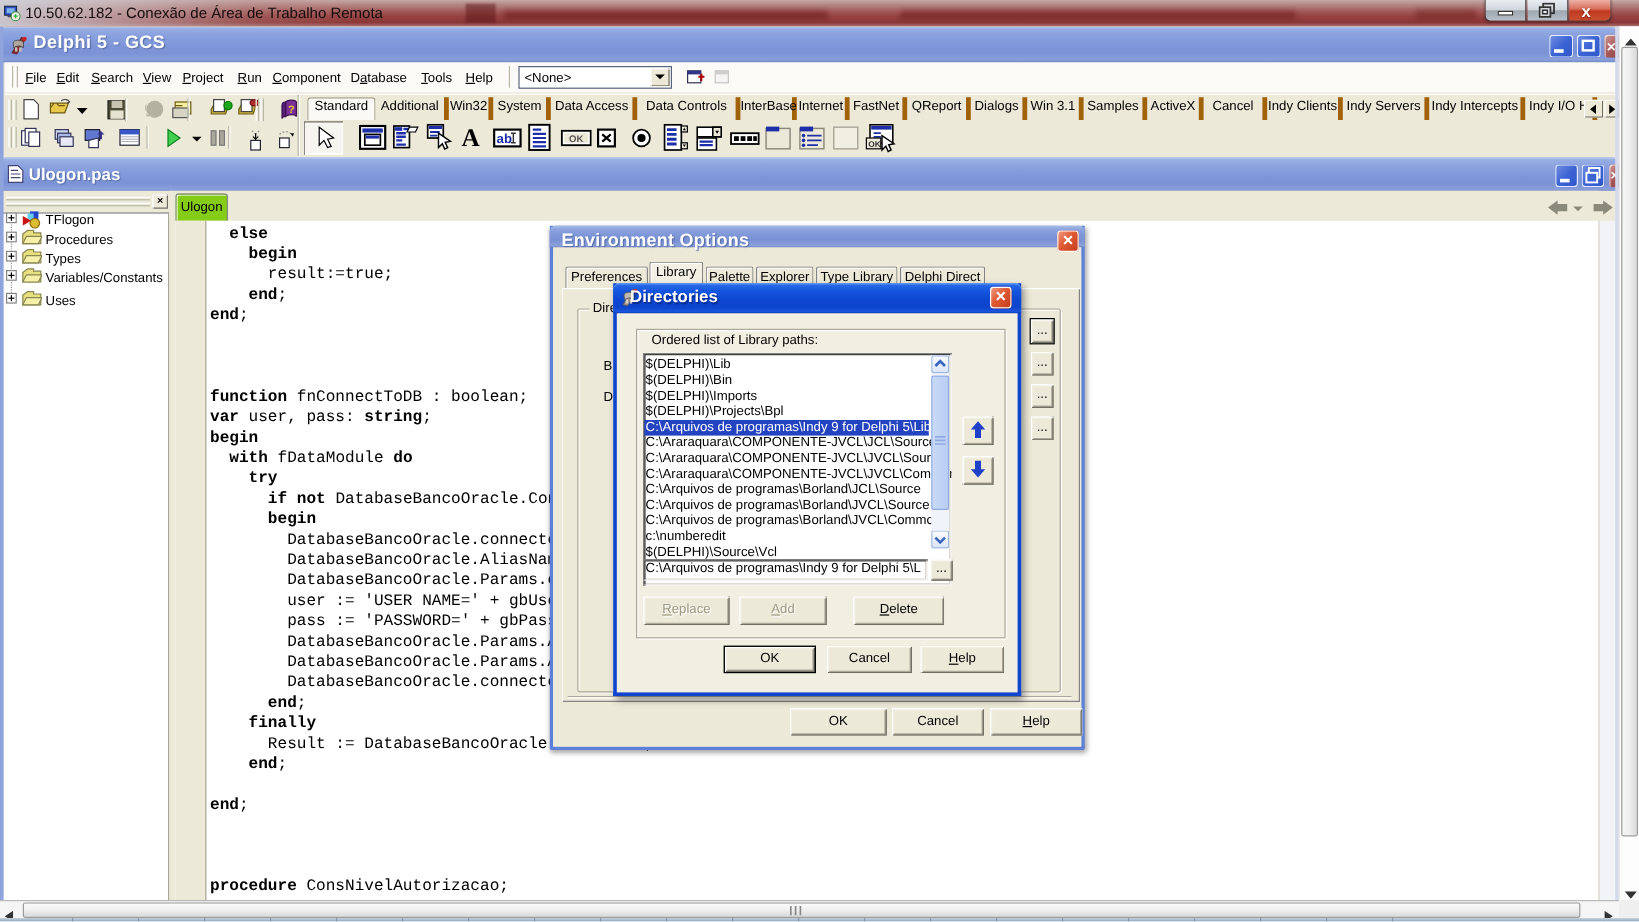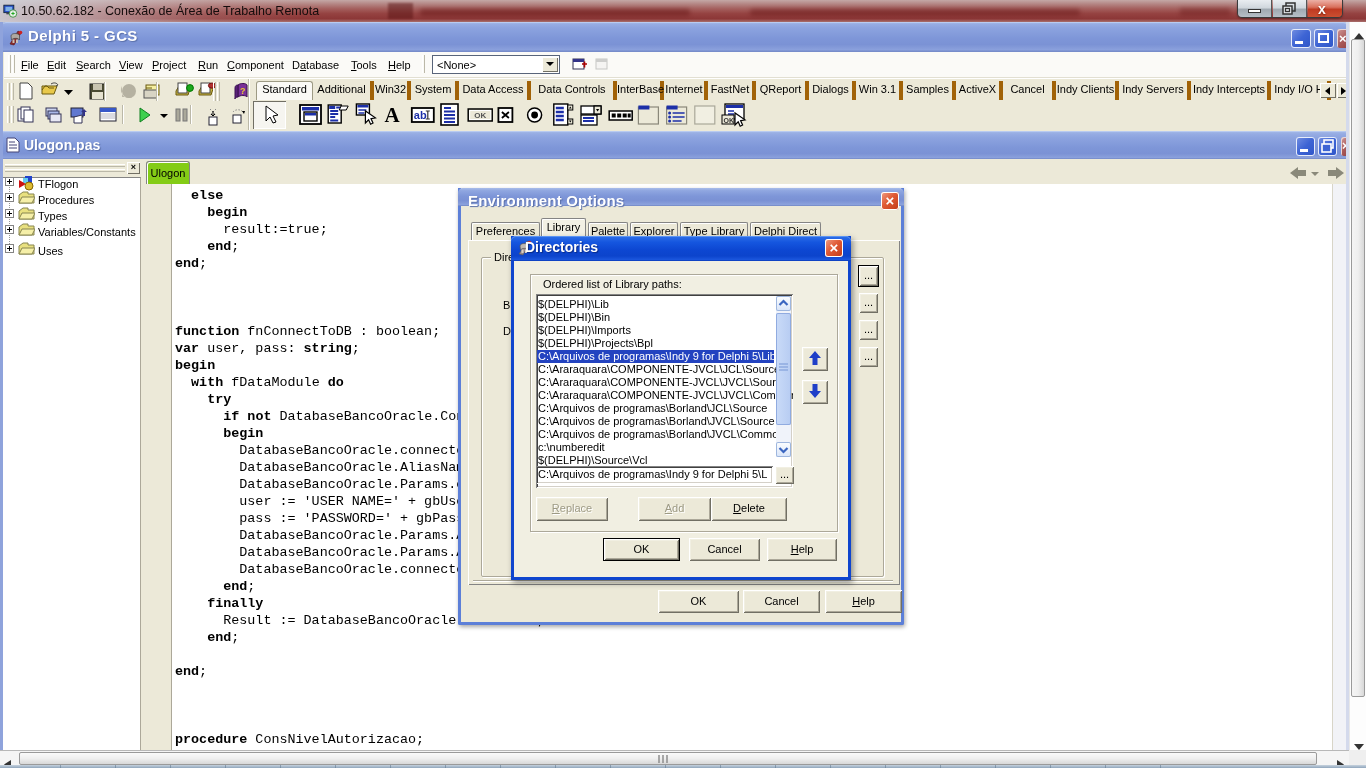--- a/index.html
+++ b/index.html
@@ -536,21 +536,21 @@
           <path d="M12 4 L18 11 L14.5 11 L14.5 18 L9.5 18 L9.5 11 L6 11 Z" fill="#1F3FC8"></path>
         </svg></div>
     <div class="abs btn" style="left:288px;top:144px;width:26px;height:24px;"><svg width="24" height="22">
           <path d="M12 18 L18 11 L14.5 11 L14.5 4 L9.5 4 L9.5 11 L6 11 Z" fill="#1F3FC8"></path>
         </svg></div>
 
     <div class="abs sunk f11" style="left:22px;top:230px;width:237px;height:18px;line-height:17px;padding-left:2px;white-space:nowrap;overflow:hidden;">C:\Arquivos de programas\Indy 9 for Delphi 5\L</div>
     <div class="abs btn" style="left:261px;top:230px;width:19px;height:18px;line-height:16px;">...</div>
 
     <div class="abs btn dis" style="left:22px;top:261px;width:72px;height:24px;line-height:23px;"><span class="u">R</span>eplace</div>
-    <div class="abs btn dis" style="left:124px;top:261px;width:73px;height:24px;line-height:23px;"><span class="u">A</span>dd</div>
+    <div class="abs btn dis" style="left:102px;top:261px;width:73px;height:24px;line-height:23px;"><span class="u">A</span>dd</div>
     <div class="abs btn" style="left:197px;top:261px;width:76px;height:24px;line-height:23px;"><span class="u">D</span>elete</div>
 
     <div class="abs btn def" style="left:89px;top:302px;width:77px;height:23px;line-height:22px;">OK</div>
     <div class="abs btn" style="left:175px;top:302px;width:71px;height:23px;line-height:22px;">Cancel</div>
     <div class="abs btn" style="left:253px;top:302px;width:70px;height:23px;line-height:22px;"><span class="u">H</span>elp</div>
   </div>
 
 </div>
 
 <div class="abs" id="rdpbar" style="left:0;top:0;width:1366px;height:22px;overflow:hidden;background:linear-gradient(180deg,#C4A8A6 0%,#B48684 18%,#A45F5D 40%,#954241 62%,#8C3737 85%,#A96F6C 100%);">

